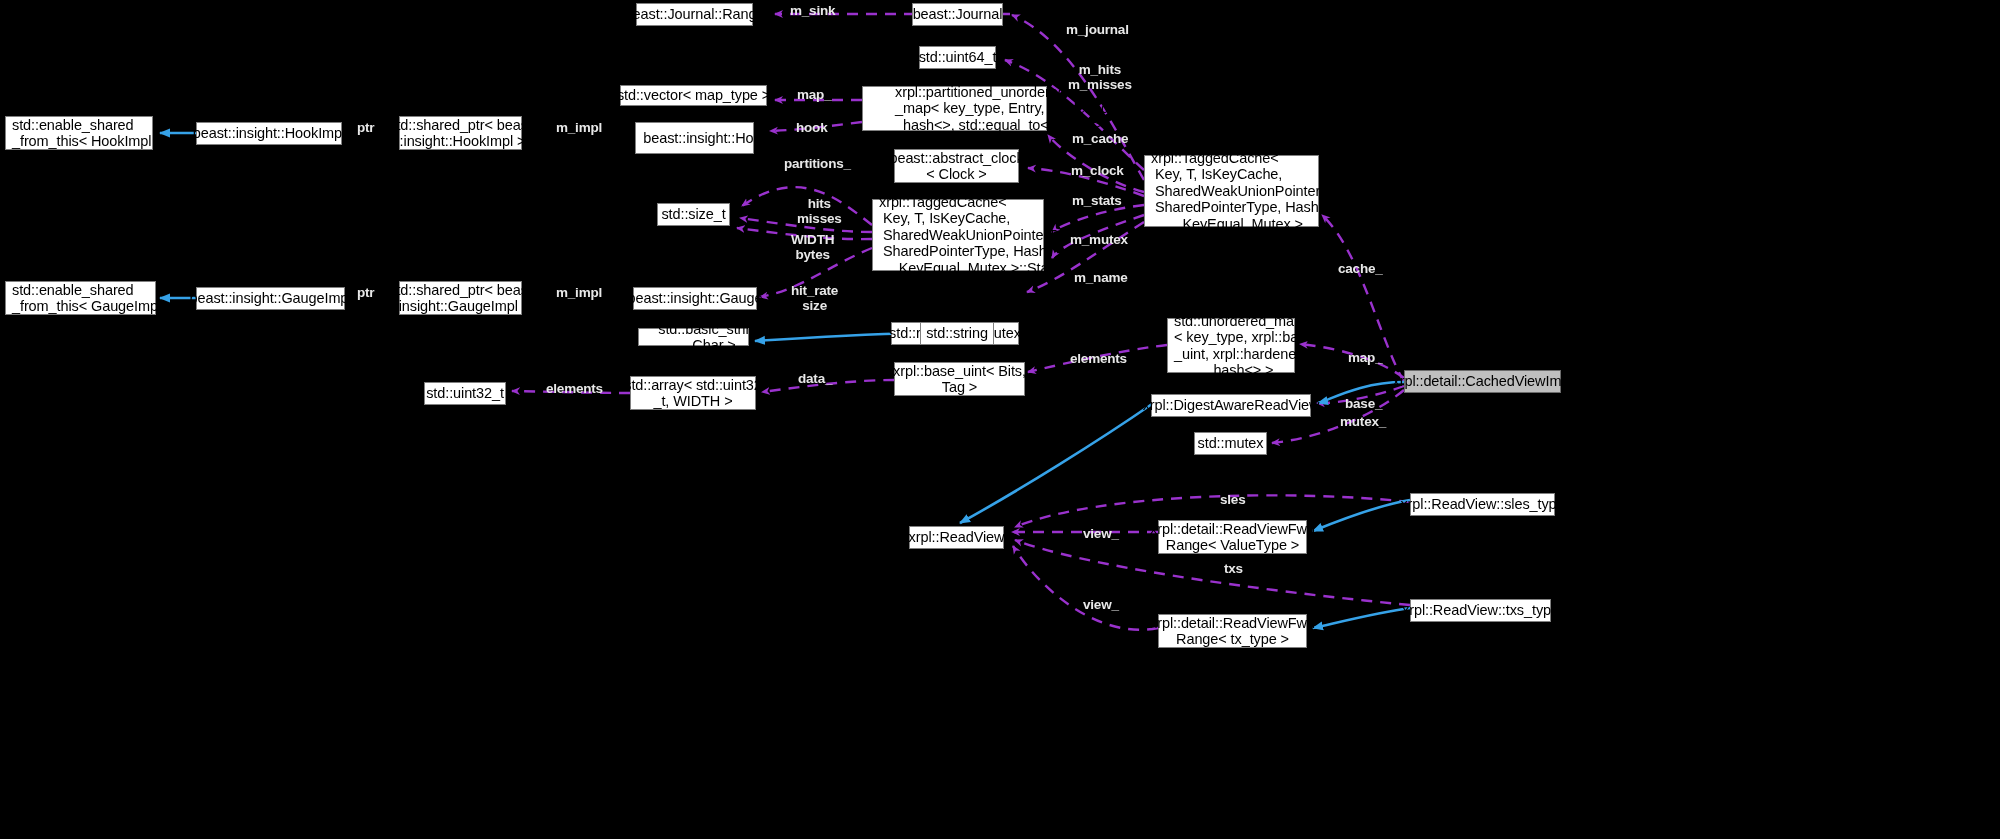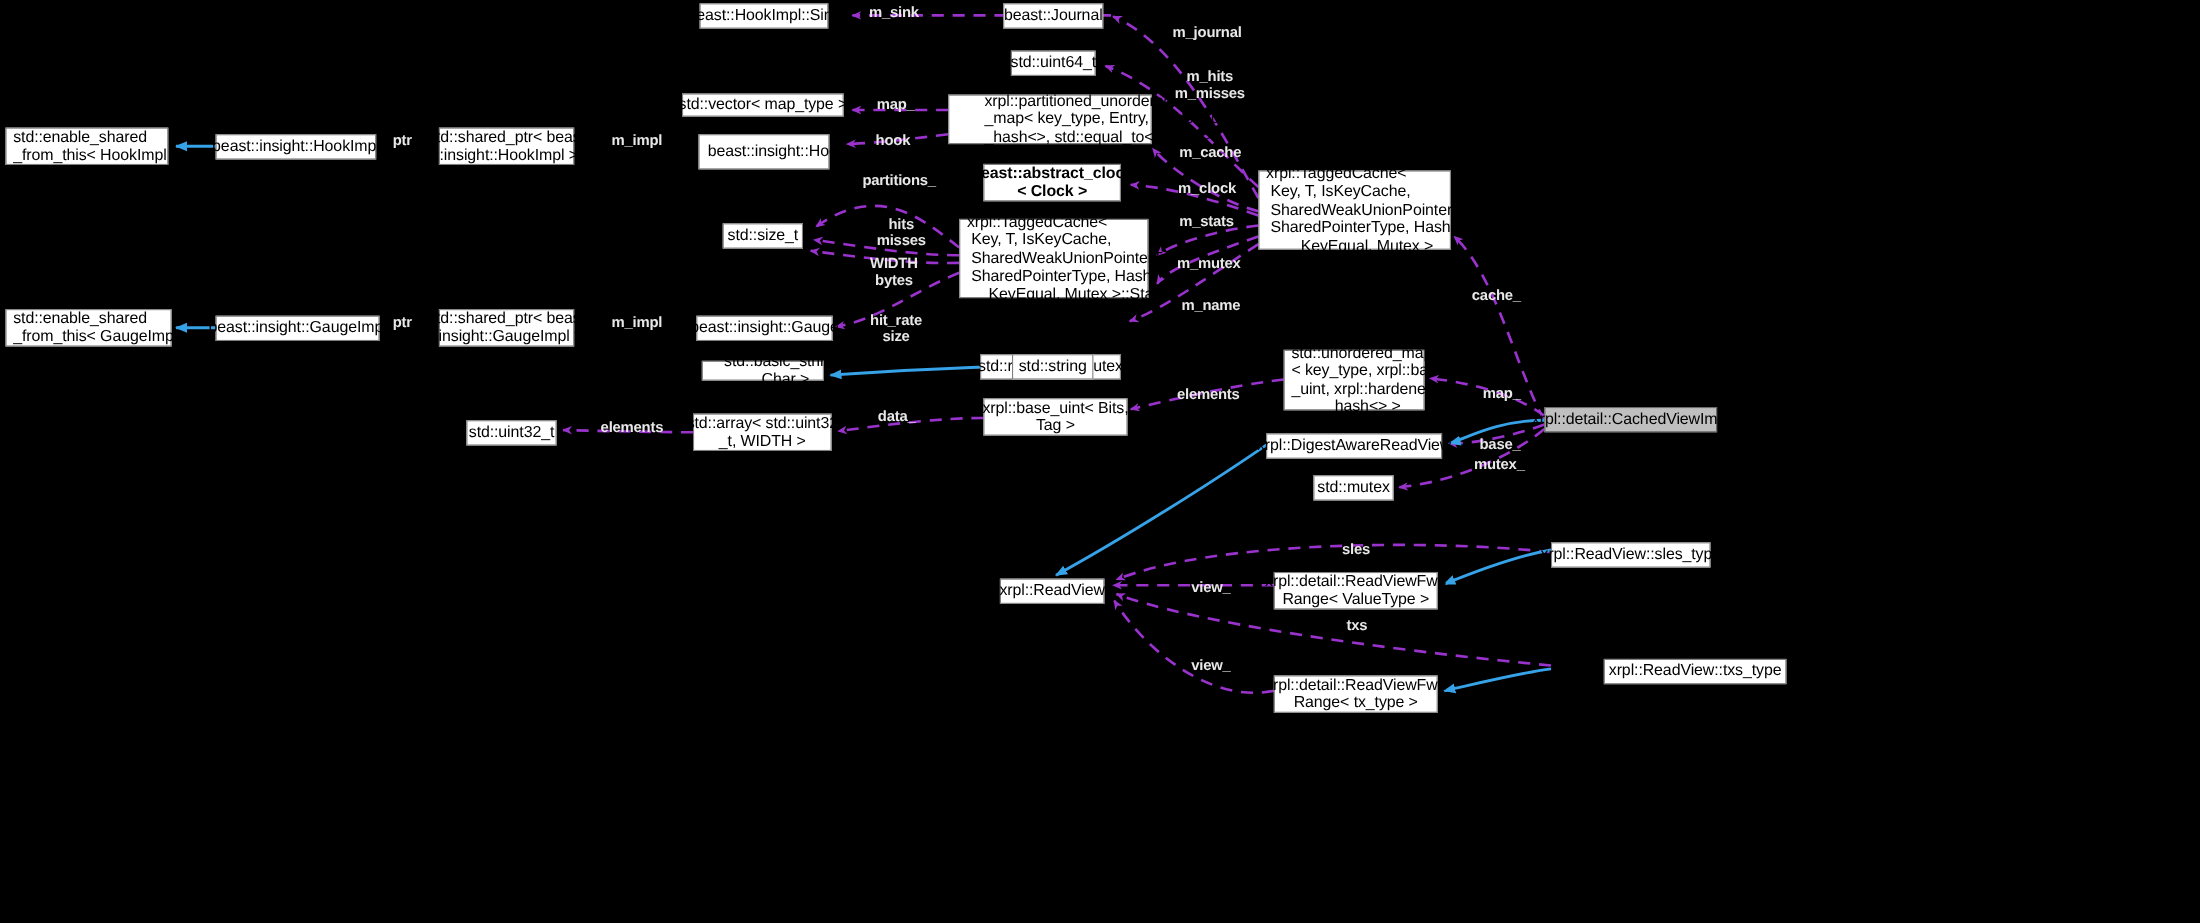--- a/index.html
+++ b/index.html
@@ -106,34 +106,34 @@
       <path d="M196,298 L160,298"></path>
       <path d="M1404,382 C1360,382 1330,400 1318,403"></path>
       <path d="M1152,404 C1100,440 1020,490 960,523"></path>
       <path d="M1410,500 C1380,505 1340,520 1313,531"></path>
       <path d="M1410,608 C1380,612 1340,622 1313,628"></path>
       <path d="M920,333 C880,334 800,338 755,341"></path>
     </g>
   </svg>
 
   <div id="node-layer">
-      <div class="node" style="left: 636px; top: 3px; width: 117px; height: 23px;">beast::HookImpl::Sink</div>
+      <div class="node" style="left: 636px; top: 3px; width: 117px; height: 23px;">beast::Journal::Range</div>
       <div class="node" style="left: 912px; top: 3px; width: 91px; height: 23px;">beast::Journal</div>
       <div class="node" style="left: 919px; top: 46px; width: 77px; height: 23px;">std::uint64_t</div>
       <div class="node" style="left: 620px; top: 85px; width: 147px; height: 21px;">std::vector&lt; map_type &gt;</div>
       <div class="node lefty" style="left: 862px; top: 86px; width: 185px; height: 45px; padding-left: 32px;">xrpl::partitioned_unordered
 _map&lt; key_type, Entry, hardened
 _hash&lt;&gt;, std::equal_to&lt; Key &gt; &gt;</div>
       <div class="node lefty" style="left: 5px; top: 116px; width: 148px; height: 34px;">std::enable_shared
 _from_this&lt; HookImpl &gt;</div>
       <div class="node" style="left: 196px; top: 122px; width: 146px; height: 23px;">beast::insight::HookImpl</div>
       <div class="node" style="left: 399px; top: 116px; width: 123px; height: 34px;">std::shared_ptr&lt; beast
 ::insight::HookImpl &gt;</div>
       <div class="node" style="left: 635px; top: 122px; width: 119px; height: 32px; padding-left: 29px;">beast::insight::Hook</div>
-      <div class="node" style="left: 894px; top: 149px; width: 125px; height: 34px; font-weight: bold;">beast::abstract_clock
+      <div class="node" style="left: 894px; top: 149px; width: 125px; height: 34px;">beast::abstract_clock
 &lt; Clock &gt;</div>
       <div class="node lefty" style="left: 1144px; top: 155px; width: 175px; height: 72px;">xrpl::TaggedCache&lt;
  Key, T, IsKeyCache,
  SharedWeakUnionPointerType,
  SharedPointerType, Hash,
         KeyEqual, Mutex &gt;</div>
       <div class="node" style="left: 657px; top: 203px; width: 73px; height: 23px;">std::size_t</div>
       <div class="node lefty" style="left: 872px; top: 199px; width: 172px; height: 72px;">xrpl::TaggedCache&lt;
  Key, T, IsKeyCache,
  SharedWeakUnionPointerType,
@@ -158,21 +158,21 @@
 _t, WIDTH &gt;</div>
       <div class="node" style="left: 894px; top: 362px; width: 131px; height: 34px;">xrpl::base_uint&lt; Bits,
 Tag &gt;</div>
       <div class="node focus" style="left: 1404px; top: 370px; width: 157px; height: 23px;">xrpl::detail::CachedViewImpl</div>
       <div class="node" style="left: 1151px; top: 394px; width: 160px; height: 23px;">xrpl::DigestAwareReadView</div>
       <div class="node" style="left: 1194px; top: 432px; width: 73px; height: 23px;">std::mutex</div>
       <div class="node" style="left: 1410px; top: 493px; width: 145px; height: 23px;">xrpl::ReadView::sles_type</div>
       <div class="node" style="left: 909px; top: 526px; width: 95px; height: 23px;">xrpl::ReadView</div>
       <div class="node" style="left: 1158px; top: 520px; width: 149px; height: 34px;">xrpl::detail::ReadViewFwd
 Range&lt; ValueType &gt;</div>
-      <div class="node" style="left: 1410px; top: 599px; width: 166px; height: 23px; margin-left: 48px;">xrpl::ReadView::txs_type</div>
+      <div class="node" style="left: 1410px; top: 599px; width: 141px; height: 23px;">xrpl::ReadView::txs_type</div>
       <div class="node" style="left: 1158px; top: 614px; width: 149px; height: 34px;">xrpl::detail::ReadViewFwd
 Range&lt; tx_type &gt;</div>
     </div>
   <div id="label-layer">
       <div class="elabel" style="left: 790px; top: 3px;">m_sink</div>
       <div class="elabel" style="left: 1066px; top: 22px;">m_journal</div>
       <div class="elabel" style="left: 1068px; top: 62px;">m_hits
 m_misses</div>
       <div class="elabel" style="left: 797px; top: 87px;">map_</div>
       <div class="elabel" style="left: 556px; top: 120px;">m_impl</div>

